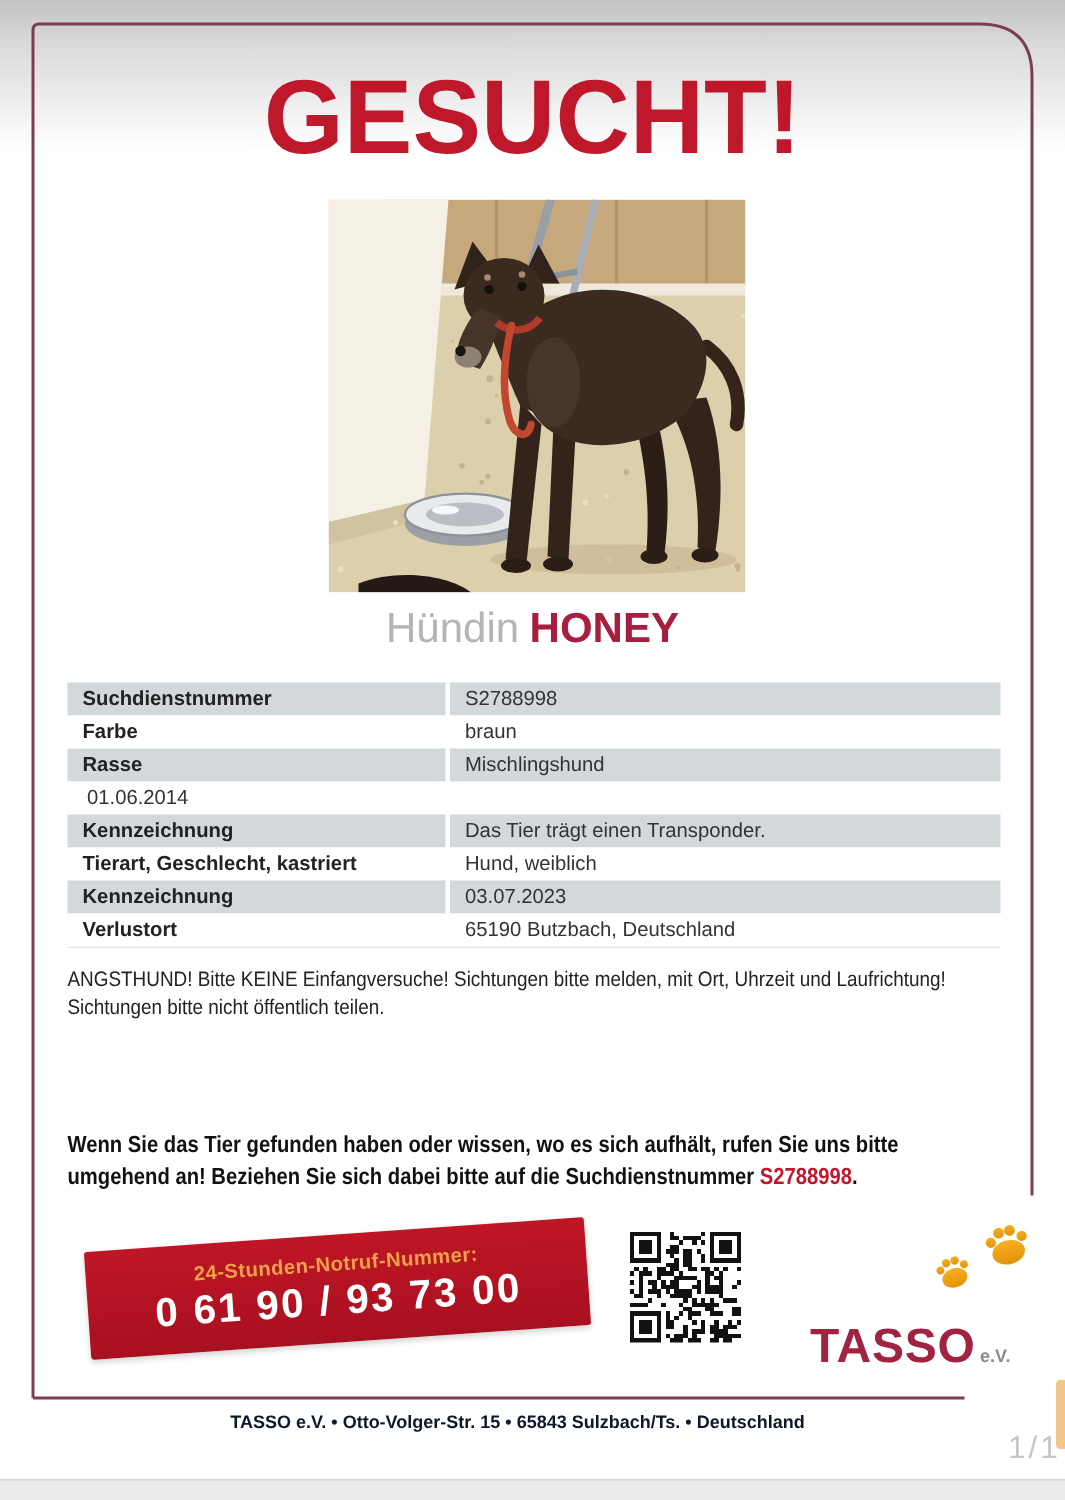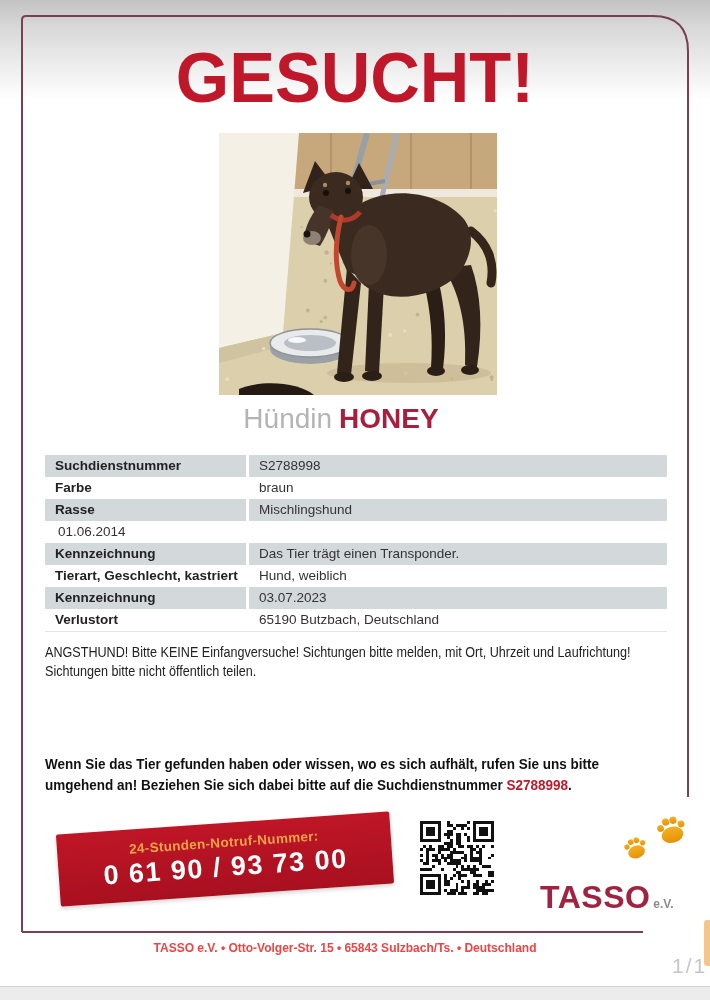--- a/index.html
+++ b/index.html
@@ -12,29 +12,29 @@
     background:linear-gradient(180deg,#c3c3c3 0%, #d9d9d9 28%, rgba(255,255,255,0) 100%); z-index:0; }
 
   .border-svg { position:absolute; left:0; top:0; z-index:1; pointer-events:none; }
 
   .title { position:absolute; left:22px; top:38px; width:666px; text-align:center; z-index:2;
     font-size:70px; font-weight:bold; letter-spacing:0px; color:#c0182b;
     transform:scaleX(0.98); transform-origin:center top; }
 
   .photo { position:absolute; left:219px; top:133px; width:278px; height:262px; overflow:hidden; z-index:2; }
 
-  .subtitle { position:absolute; left:8px; top:403px; width:666px; text-align:center; z-index:2; font-size:28px; }
+  .subtitle { position:absolute; left:22px; top:403px; width:666px; text-align:center; z-index:2; font-size:28px; }
   .subtitle .prefix { color:#b4b4b4; font-weight:normal; }
   .subtitle .name { color:#a81e3e; font-weight:bold; margin-left:7px; }
 
   .info-table { position:absolute; left:45px; top:455px; width:622px; z-index:2;
     border-bottom:1px solid #e2e5e7; }
   .info-row { display:flex; height:22px; line-height:22px; font-size:13.5px; background:#ffffff; }
   .info-row:nth-child(odd) { background:#d3d8db; }
-  .info-row .lbl { width:201px; padding-left:10px; font-weight:bold; color:#222222;
+  .info-row .lbl { width:252px; padding-left:10px; font-weight:bold; color:#222222;
     white-space:nowrap; overflow:hidden; }
   .info-row .gap { width:3px; background:#ffffff; }
   .info-row .val { flex:1; padding-left:10px; color:#333333; white-space:nowrap; overflow:hidden; }
 
   .note { position:absolute; left:45px; top:643px; width:660px; z-index:2;
     font-size:14px; line-height:1.38; color:#222222;
     transform:scaleX(0.90); transform-origin:left top; }
 
   .appeal { position:absolute; left:45px; top:753px; width:690px; z-index:2;
     font-size:15.5px; font-weight:bold; line-height:1.36; color:#111111;
@@ -51,21 +51,21 @@
 
   .qr { position:absolute; left:420px; top:821px; width:74px; height:74px; z-index:2; background:#ffffff; }
 
   .logo { position:absolute; left:535px; top:815px; width:165px; height:90px; z-index:2; }
   .logo .wordmark { position:absolute; left:5px; top:64px; white-space:nowrap; }
   .logo .word { font-size:32px; font-weight:bold; letter-spacing:0.5px; color:#a02342; }
   .logo .suffix { font-size:12px; color:#8b8b8b; font-weight:bold; margin-left:3px; }
   .paws { position:absolute; left:78px; top:0px; }
 
   .footer { position:absolute; left:22px; top:940px; width:646px; text-align:center; z-index:2;
-    font-size:12px; font-weight:bold; color:#ef4444; line-height:1.45; }
+    font-size:12px; font-weight:bold; color:#0f172a; line-height:1.45; }
 
   .page-indicator { position:absolute; left:672px; top:954px; z-index:3;
     font-size:21px; color:#c4c6c9; letter-spacing:2px; }
 
   .bottom-edge { position:absolute; left:0; top:986px; width:710px; height:14px;
     background:#ececec; border-top:1px solid #d2d2d2; z-index:2; }
 
   .edge-artifact { position:absolute; left:704px; top:920px; width:6px; height:46px;
     background:#f5c689; border-radius:3px 0 0 3px; z-index:2; }
 </style>

